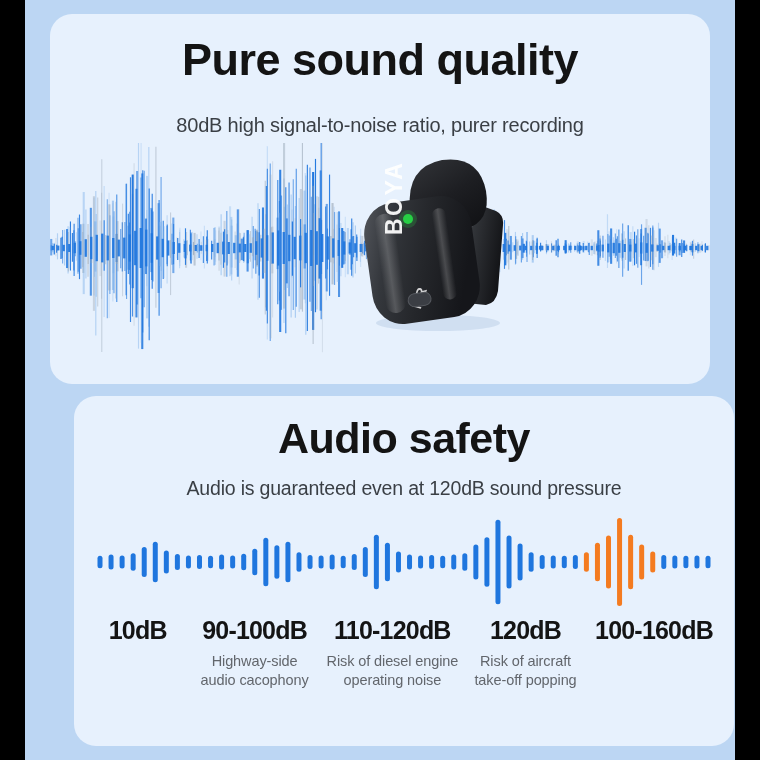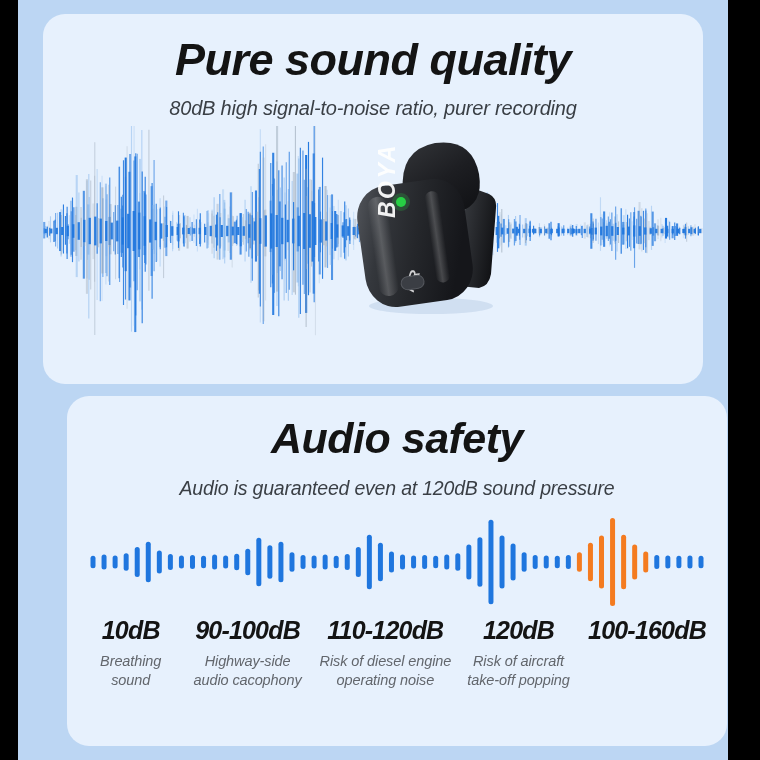--- a/index.html
+++ b/index.html
@@ -13,24 +13,23 @@
 
   #page {
     position: relative;
     width: 760px; height: 760px;
     background: #000000;
   }
 
   
   .page-canvas {
     position: absolute;
-    left: 18px; top: 0px;
+    left: 25px; top: 0px;
     width: 710px; height: 760px;
     background: #bcd6f3;
-    font-style: italic;
   }
 
   .card {
     position: absolute;
     left: 25px;
     width: 660px;
     background: #e7f1fd;
     border-radius: 22px;
     overflow: hidden;
   }
@@ -46,21 +45,21 @@
     letter-spacing: -0.5px;
     line-height: 1.05;
   }
   #card-sound .headline  { font-size: 45px; margin-top: 22px; }
   #card-safety .headline { font-size: 43px; margin-top: 20px; }
 
   .subhead {
     text-align: center;
     font-size: 20px;
     color: #3a3f45;
-    margin-top: 14px;
+    margin-top: 31px;
     letter-spacing: -0.2px;
   }
   #card-safety .subhead { font-size: 19.5px; margin-top: 16px; }
 
   
   .wave-stage {
     position: relative;
     width: 660px;
     height: 210px;
     margin-top: 6px;
@@ -964,21 +963,20 @@
             <rect x="598.34" y="41.40" width="5" height="13.20" rx="2.50" fill="#1f76de"></rect>
             <rect x="609.39" y="41.84" width="5" height="12.32" rx="2.50" fill="#1f76de"></rect>
             <rect x="620.45" y="41.40" width="5" height="13.20" rx="2.50" fill="#1f76de"></rect>
             <rect x="631.50" y="41.84" width="5" height="12.32" rx="2.50" fill="#1f76de"></rect>
           </svg>
       </div>
 
       <div class="legend" id="legend-row">
           <div class="legend-col c0">
             <div class="legend-value">10dB</div>
-            <div class="legend-desc">Breathing<br>sound</div>
           </div>
           <div class="legend-col c1">
             <div class="legend-value">90-100dB</div>
             <div class="legend-desc">Highway-side<br>audio cacophony</div>
           </div>
           <div class="legend-col c2">
             <div class="legend-value">110-120dB</div>
             <div class="legend-desc">Risk of diesel engine<br>operating noise</div>
           </div>
           <div class="legend-col c3">

